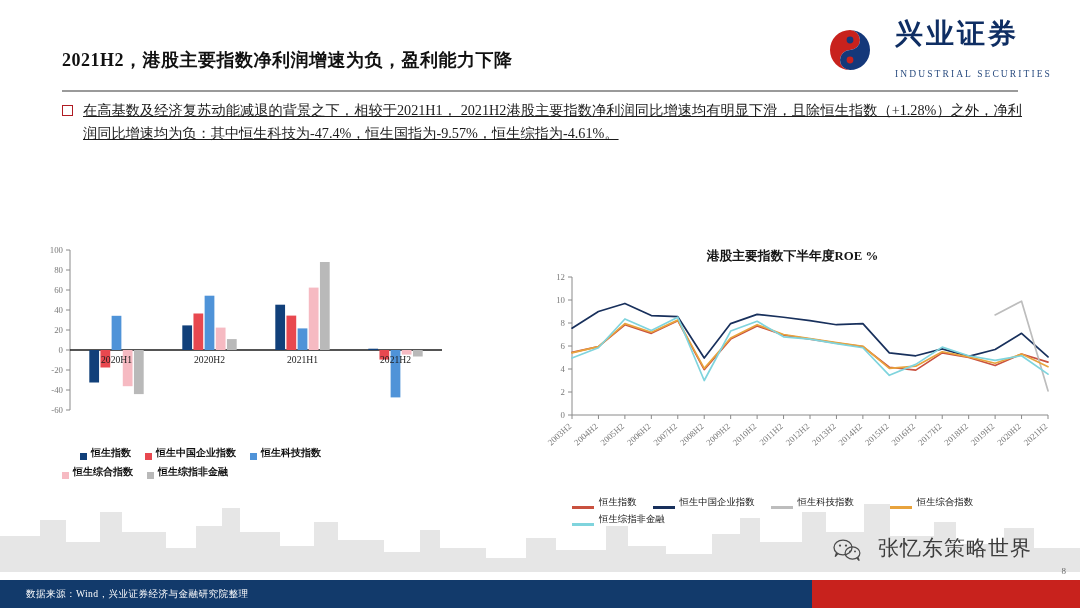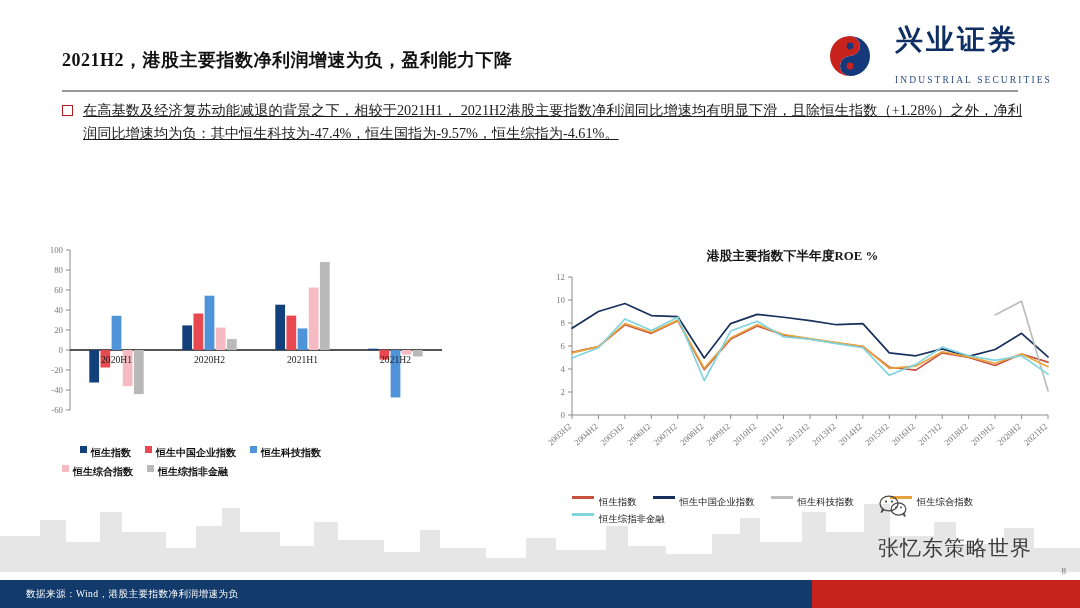--- a/index.html
+++ b/index.html
@@ -8,21 +8,21 @@
   }
   body {
     width: 1080px; height: 608px;
     position: relative;
     overflow: hidden;
     font-family: "Liberation Serif", "DejaVu Serif", serif;
     color: #1a1a1a;
   }
   
   .logo-wrap {
-    position: absolute; top: 26px; right: 28px;
+    position: absolute; top: 20px; right: 28px;
     display: flex; align-items: center; gap: 22px;
   }
   .logo-mark { width: 46px; height: 46px; position: relative; }
   .logo-text-block { display: flex; flex-direction: column; line-height: 1; }
   .logo-cn {
     font-size: 28px; font-weight: bold; letter-spacing: 3px;
     color: #0f2e63; font-family: "Liberation Sans", sans-serif;
   }
   .logo-en {
     font-size: 9.5px; letter-spacing: 2.1px; color: #2b4d80;
@@ -60,21 +60,21 @@
     font-family: "Liberation Serif", serif;
   }
   .cat-lbl { font-size: 9.6px; fill: #1c1c1c; font-family: "Liberation Serif", serif; }
   
   #chart-left { position: absolute; left: 30px; top: 240px; width: 420px; }
   #chart-left .chart-title { margin-left: 18px; }
   .legend {
     display: flex; flex-wrap: wrap; font-size: 10px; color: #111;
     font-weight: bold; margin-top: 2px;
   }
-  .legend-item { display: flex; align-items: flex-start; margin-right: 14px; margin-bottom: 5px; }
+  .legend-item { display: flex; align-items: flex-end; margin-right: 14px; margin-bottom: 5px; }
   .legend-swatch { width: 7px; height: 7px; margin-right: 4px; flex: 0 0 auto; }
   .legend-line { width: 22px; height: 2.6px; margin-right: 5px; flex: 0 0 auto; }
   
   #chart-right { position: absolute; left: 520px; top: 248px; width: 545px; }
   .legend-lines {
     display: flex; flex-wrap: wrap; font-size: 9.4px; color: #111;
     margin-top: 2px; padding-left: 52px;
   }
   .legend-lines .legend-item { margin-right: 16px; margin-bottom: 4px; }
   
@@ -86,21 +86,21 @@
   .footer-bar-red {
     position: absolute; right: 0; bottom: 0; width: 268px; height: 28px;
     background: #c8221d;
   }
   .footer-note {
     position: absolute; left: 26px; bottom: 7px;
     font-size: 9.6px; color: #ffffff; letter-spacing: .4px;
   }
   .wechat-badge {
     position: absolute; right: 48px; bottom: 46px;
-    display: flex; align-items: flex-start; gap: 16px; flex-direction: column;
+    display: flex; align-items: flex-end; gap: 16px;
   }
   .wechat-txt {
     font-size: 21px; color: #3c3c3c; letter-spacing: 1px;
     font-family: "Liberation Sans", sans-serif;
   }
   .page-no {
     position: absolute; right: 14px; bottom: 32px;
     font-size: 9px; color: #6a6a6a;
   }
 </style>
@@ -339,13 +339,13 @@
     <circle cx="18" cy="13.4" r="0.95" fill="#4a4a4a"></circle>
     <circle cx="23" cy="13.4" r="0.95" fill="#4a4a4a"></circle>
   </svg>
   <div class="wechat-txt">张忆东策略世界</div>
 </div>
 
 <div class="page-no">8</div>
 
 <div class="footer-bar"></div>
 <div class="footer-bar-red"></div>
-<div class="footer-note">数据来源：Wind，港股主要指数净利润增速为负</div>
+<div class="footer-note">数据来源：Wind，兴业证券经济与金融研究院整理</div>
 
 </body></html>

